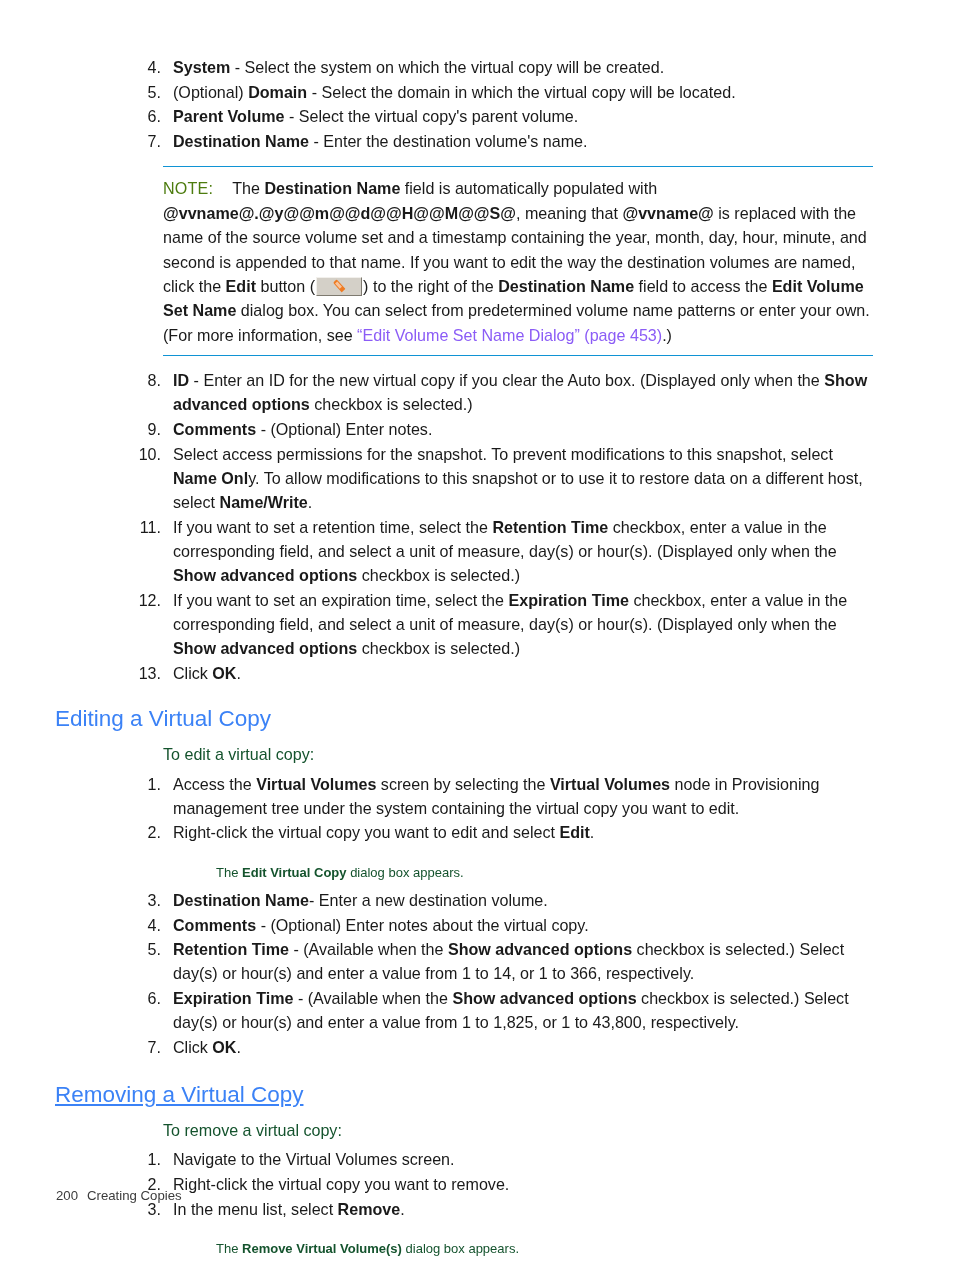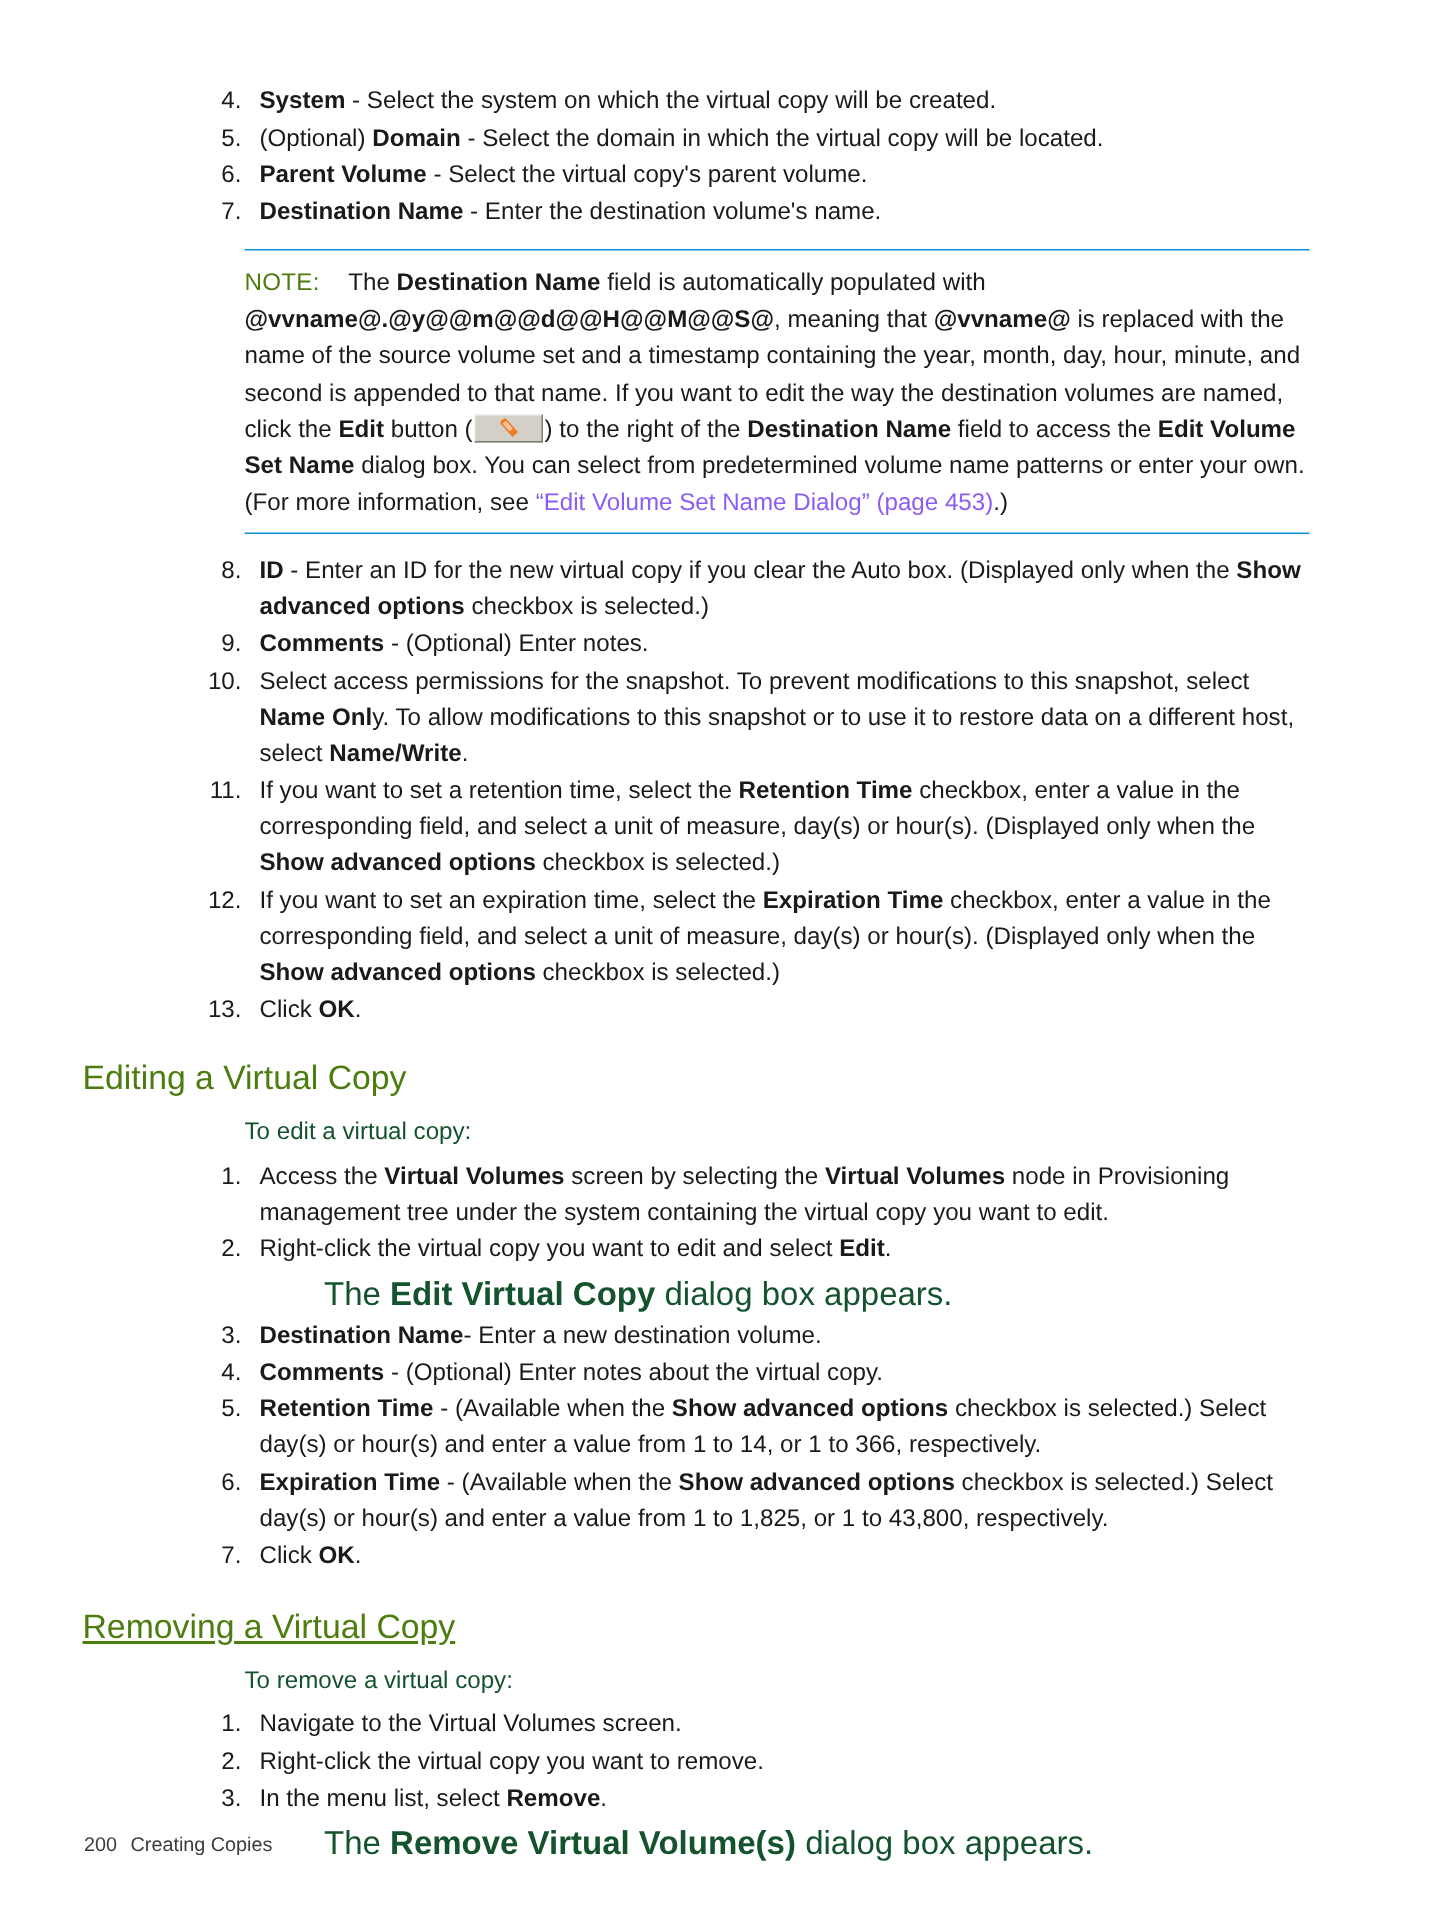--- a/index.html
+++ b/index.html
@@ -64,23 +64,23 @@
     margin: 0;
   }
   .intro-para {
     margin-left: 163px;
     width: 710px;
     margin-bottom: 5px;
   }
   .sub-para {
     margin-left: 43px;
     width: 700px;
-    font-size: 22px;
-    line-height: 24.2px;
-    margin-top: 6px;
+    font-size: 13px;
+    line-height: 24.2px;
+    margin-top: 16px;
     margin-bottom: 3px;
   }
 
   b, .b { font-weight: bold; }
 
   
   .note-block {
     margin-left: 163px;
     width: 710px;
     margin-top: 13px;
@@ -138,36 +138,36 @@
     opacity: 0.55;
   }
 
   .xref {
     color: #8b5cf6;
     text-decoration: none;
   }
 
   
   .h2 {
-    color: #4d7c0f;
+    color: #3b82f6;
     font-size: 22.5px;
     line-height: 27px;
     font-weight: normal;
     margin: 0;
     padding: 0;
     margin-left: 55px;
   }
   .h2-editing { margin-top: 20px; margin-bottom: 10px; }
   .h2-removing { margin-top: 22px; margin-bottom: 10px; text-decoration: underline; }
 
   
   .footer {
     position: absolute;
     left: 56px;
-    top: 1222px;
+    top: 1188px;
     font-size: 13.2px;
     line-height: 16px;
     color: #3b3b3b;
   }
   .footer .pgnum { margin-right: 9px; }
 </style>
 </head>
 <body>
 
 <div class="page">

